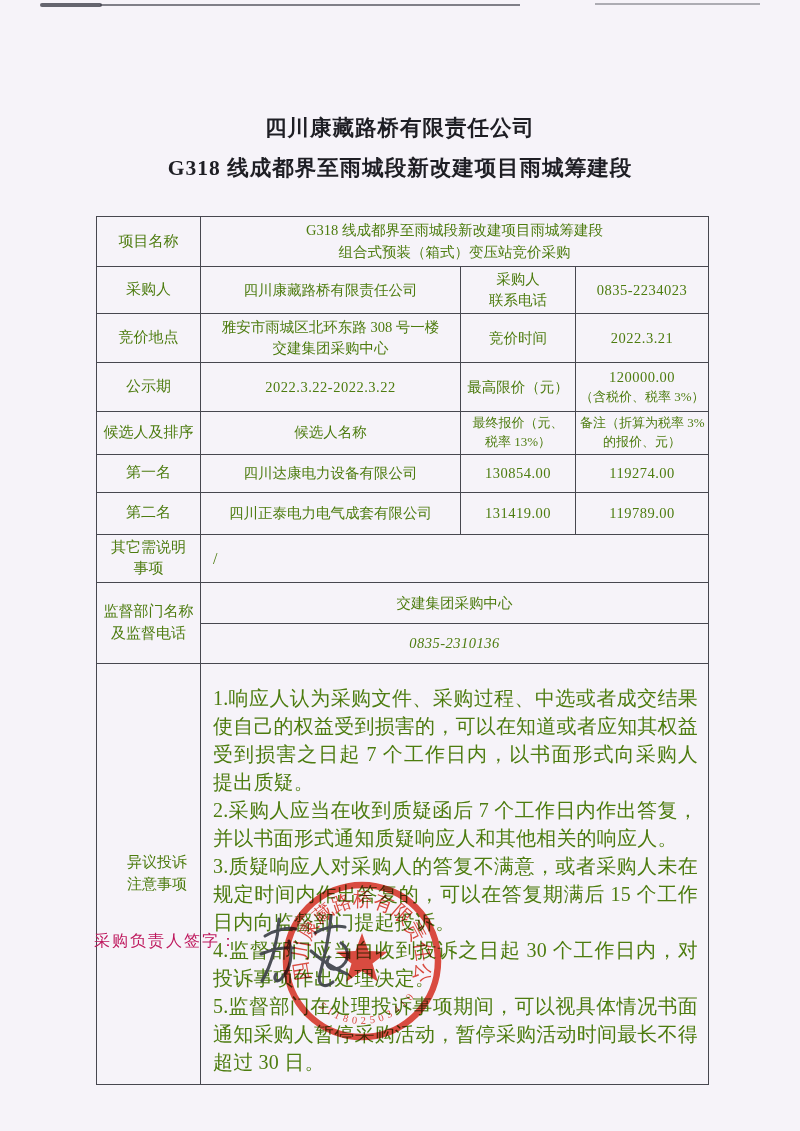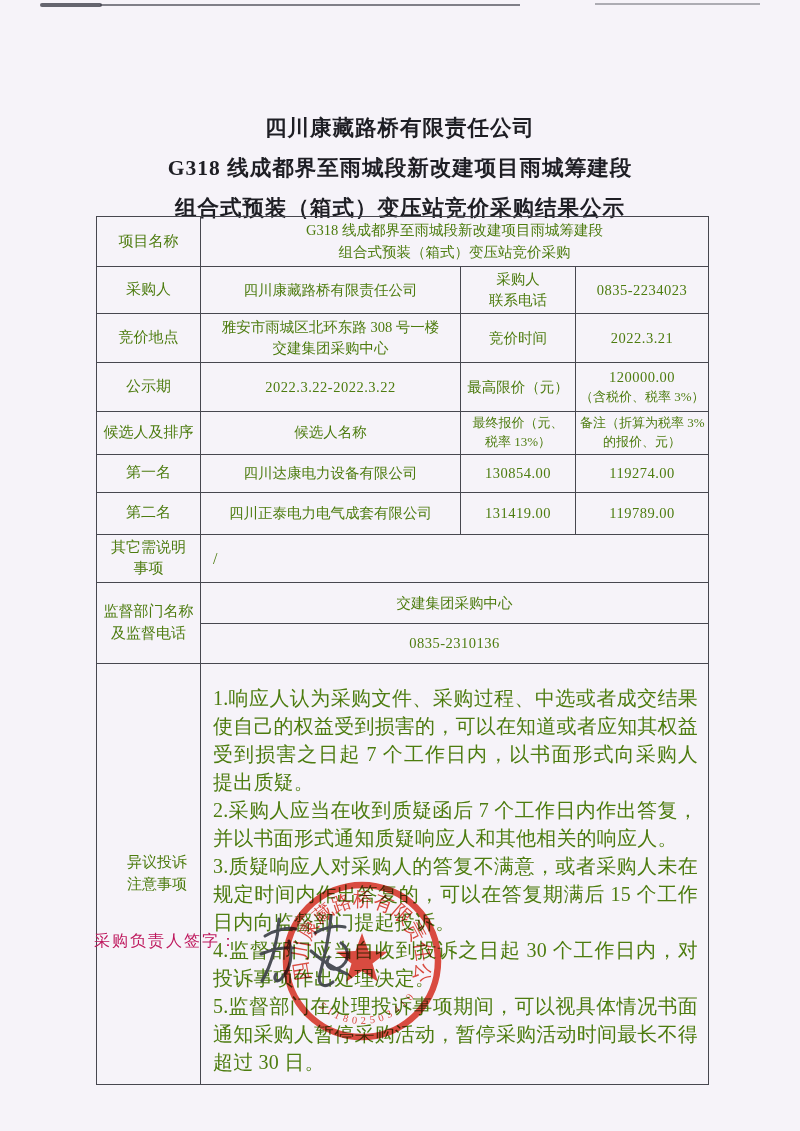--- a/index.html
+++ b/index.html
@@ -35,21 +35,21 @@
     border:1.5px solid #47474f;
     text-align:center; vertical-align:middle;
     padding:2px 4px; line-height:1.45;
   }
   .doc-table .lbl { font-size:15px; }
   .doc-table .small { font-size:13px; white-space:nowrap; }
   .doc-table .num { font-size:14.5px; letter-spacing:.5px; }
   .doc-table td.slash-cell { text-align:left; padding-left:12px; font-size:16px; }
   .r1 td{height:50px;} .r2 td{height:47px;} .r3 td{height:49px;} .r4 td{height:49px;}
   .r5 td{height:42px;} .r6 td{height:38px;} .r7 td{height:42px;text-align:center;} .r8 td{height:43px;}
-  .r9 td{height:41px;} .r10 td{height:40px;} .r11 td{height:265px;padding-left:21px;}
+  .r9 td{height:41px;} .r10 td{height:40px;font-style:italic;} .r11 td{height:265px;padding-left:21px;}
   td.objection-cell {
     text-align:left; vertical-align:top;
     padding:20px 10px 8px 12px;
   }
   .objection-cell p {
     font-size:20px; line-height:28px; text-align:justify;
     letter-spacing:.2px;
   }
 
   .sign-row {
@@ -69,21 +69,20 @@
 
 <div class="page">
 
   <div class="scan-mark m1"></div>
   <div class="scan-mark m2"></div>
   <div class="scan-mark m3"></div>
 
   <div class="title-block">
     <div class="title-line">四川康藏路桥有限责任公司</div>
     <div class="title-line">G318 线成都界至雨城段新改建项目雨城筹建段</div>
-    <div class="title-line">组合式预装（箱式）变压站竞价采购结果公示</div>
   </div>
 
   <table class="doc-table">
     <colgroup>
       <col style="width:104px">
         <col style="width:260px">
         <col style="width:115px">
         <col style="width:133px">
     </colgroup>
     <tbody>

